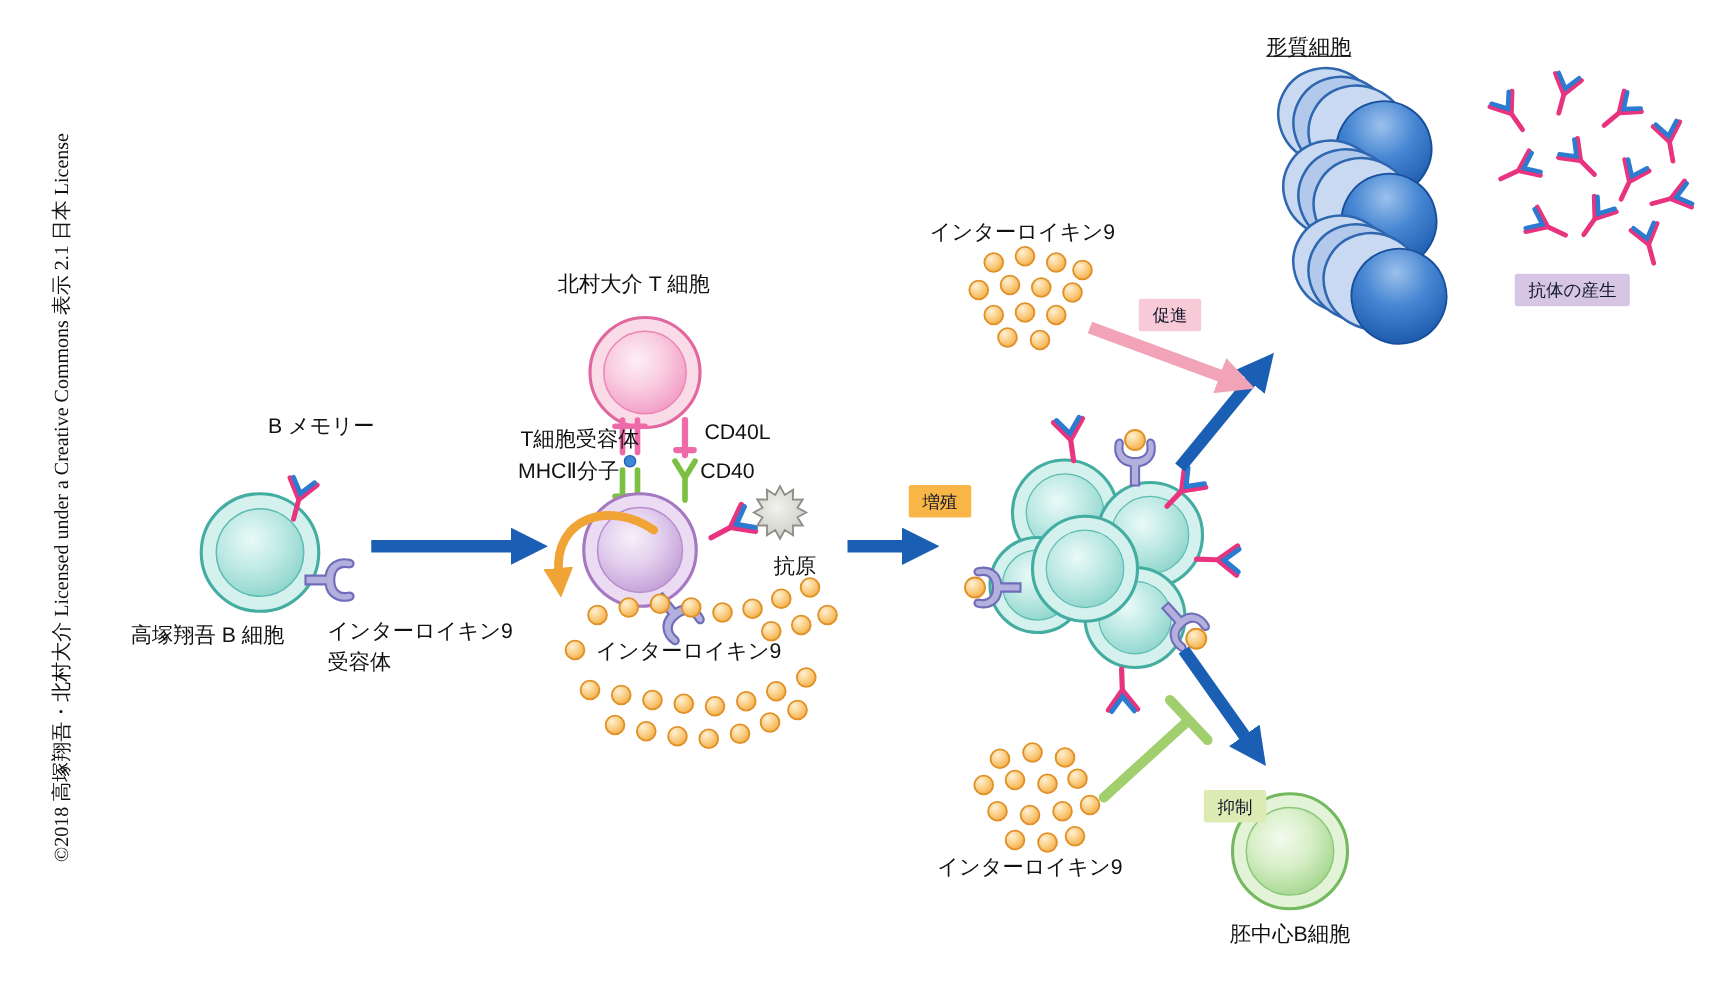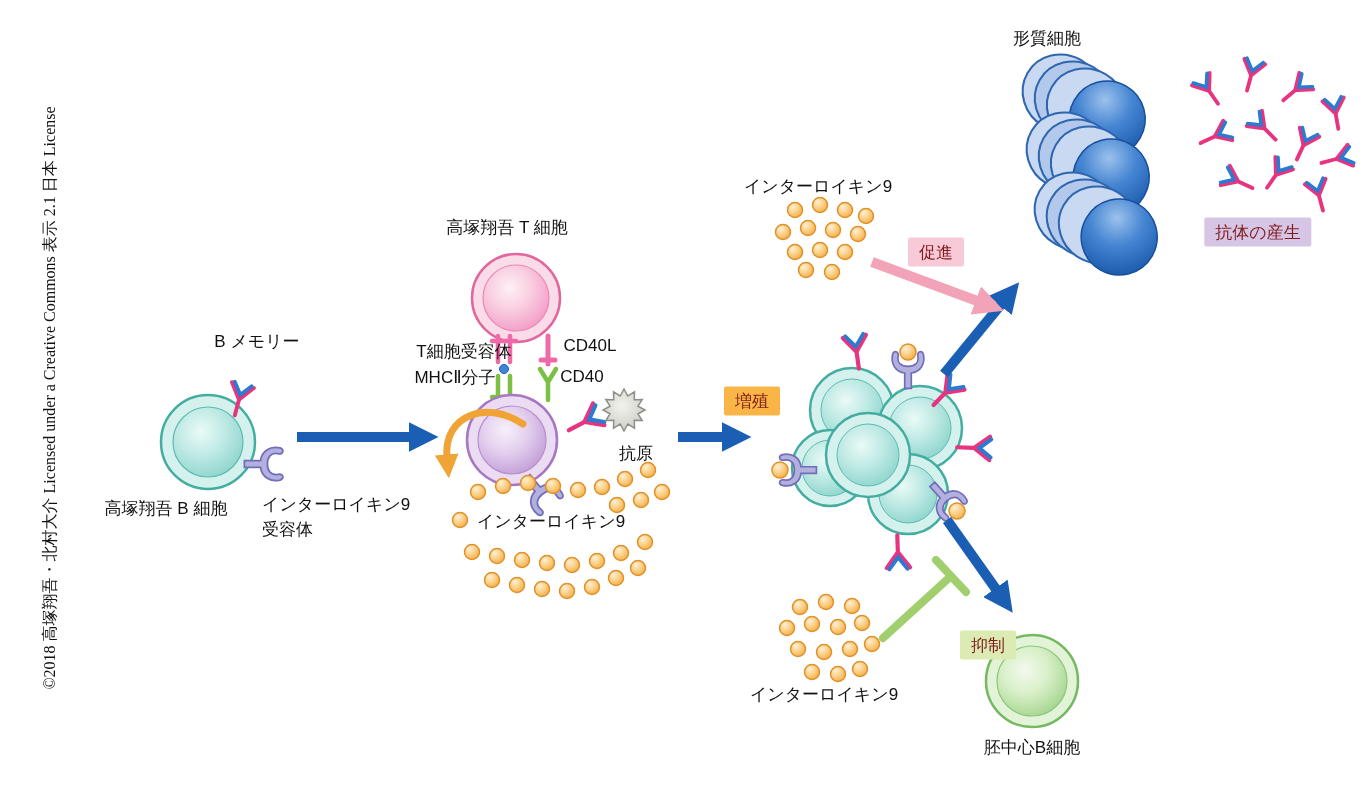--- a/index.html
+++ b/index.html
@@ -1,22 +1,22 @@
 <!DOCTYPE html>
 <html><head>
 <meta charset="utf-8">
 <style>
   html,body{margin:0;padding:0;background:#fff;}
   .canvas{position:relative;width:1371px;height:795px;background:#ffffff;overflow:hidden;
           font-family:"Liberation Sans","DejaVu Sans",sans-serif;color:#111;}
   .layer{position:absolute;left:0;top:0;}
   .lbl{position:absolute;transform:translate(-50%,-50%);font-size:17px;white-space:nowrap;color:#111;}
   .lbl2{position:absolute;font-size:17px;line-height:25px;white-space:nowrap;color:#111;}
-  .badge{position:absolute;transform:translate(-50%,-50%);font-size:17px;line-height:1;
-         padding:6px 11px;border-radius:2px;white-space:nowrap;color:#7f1d1d;}
+  .badge{position:absolute;transform:translate(-50%,-50%);font-size:14px;line-height:1;
+         padding:6px 11px;border-radius:2px;white-space:nowrap;color:#0f172a;}
   .badge.orange{background:#f9b646;margin-left:40px;}
   .badge.pink{background:#f8c9d6;text-align:center;}
   .badge.green{background:#dcebb4;margin-top:24px;}
   .badge.purple{background:#d7c5e6;}
   .copyright{position:absolute;left:-330px;top:388px;width:760px;height:20px;line-height:20px;
              text-align:center;transform:rotate(-90deg);
              font-family:"Liberation Serif","DejaVu Serif",serif;font-size:16px;color:#111;white-space:nowrap;}
   
   circle.il9{fill:url(#orangeDot);stroke:#e09128;stroke-width:1.5;}
   .cresA{fill:#c8d9f1;stroke:#2e66b0;stroke-width:2;}
@@ -280,32 +280,32 @@
 
   <div class="copyright">©2018 高塚翔吾・北村大介 Licensed under a Creative Commons 表示 2.1 日本 License</div>
 
   <div class="lbl" style="left:257px;top:341px;">B メモリー</div>
   <div class="lbl" style="left:166px;top:508px;">高塚翔吾 B 細胞</div>
   <div class="lbl2" style="left:262px;top:492px;">
     <div>インターロイキン9</div>
     <div>受容体</div>
   </div>
 
-  <div class="lbl" style="left:507px;top:227px;">高塚翔吾 T 細胞</div>
+  <div class="lbl" style="left:507px;top:227px;">北村大介 T 細胞</div>
   <div class="lbl" style="left:453px;top:351px;margin-left:11px;">T細胞受容体</div>
   <div class="lbl" style="left:455px;top:377px;">MHCⅡ分子</div>
   <div class="lbl" style="left:590px;top:346px;">CD40L</div>
   <div class="lbl" style="left:582px;top:377px;">CD40</div>
   <div class="lbl" style="left:636px;top:453px;">抗原</div>
   <div class="lbl" style="left:551px;top:521px;">インターロイキン9</div>
 
   <div class="lbl" style="left:818px;top:186px;">インターロイキン9</div>
   <div class="lbl" style="left:824px;top:694px;">インターロイキン9</div>
 
-  <div class="lbl" style="left:1047px;top:38px;">形質細胞</div>
+  <div class="lbl" style="left:1047px;top:38px;text-decoration:underline;">形質細胞</div>
   <div class="lbl" style="left:1032px;top:747px;">胚中心B細胞</div>
 
   <div class="badge orange" style="left:712px;top:401px;">増殖</div>
   <div class="badge pink" style="left:936px;top:252px;">促進</div>
   <div class="badge green" style="left:988px;top:621px;">抑制</div>
   <div class="badge purple" style="left:1258px;top:232px;">抗体の産生</div>
 
 </div>
 
 </body></html>

